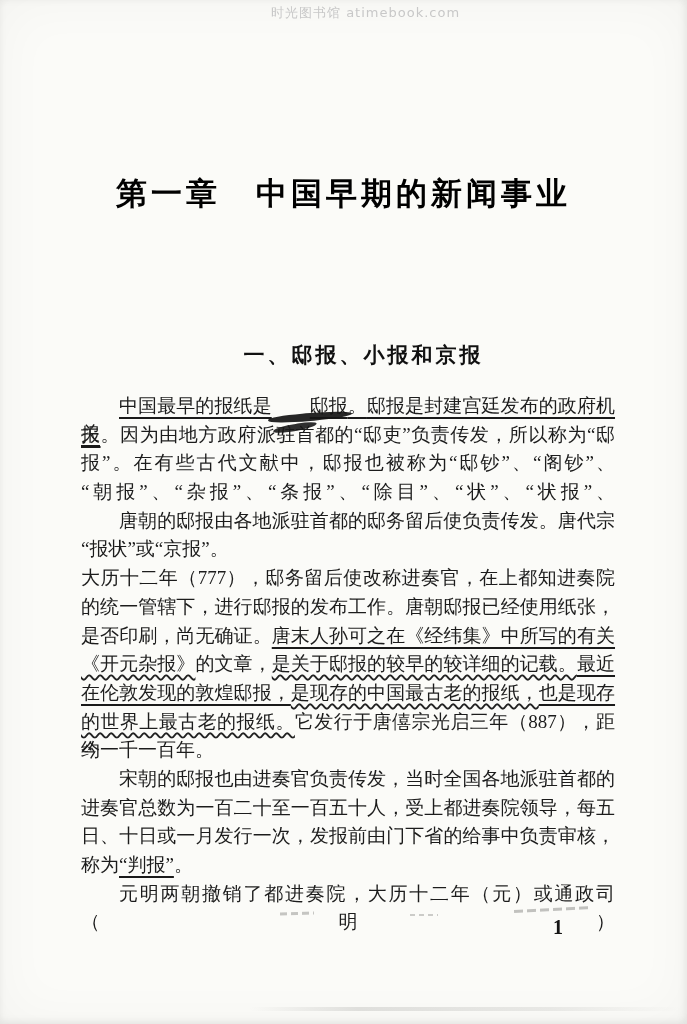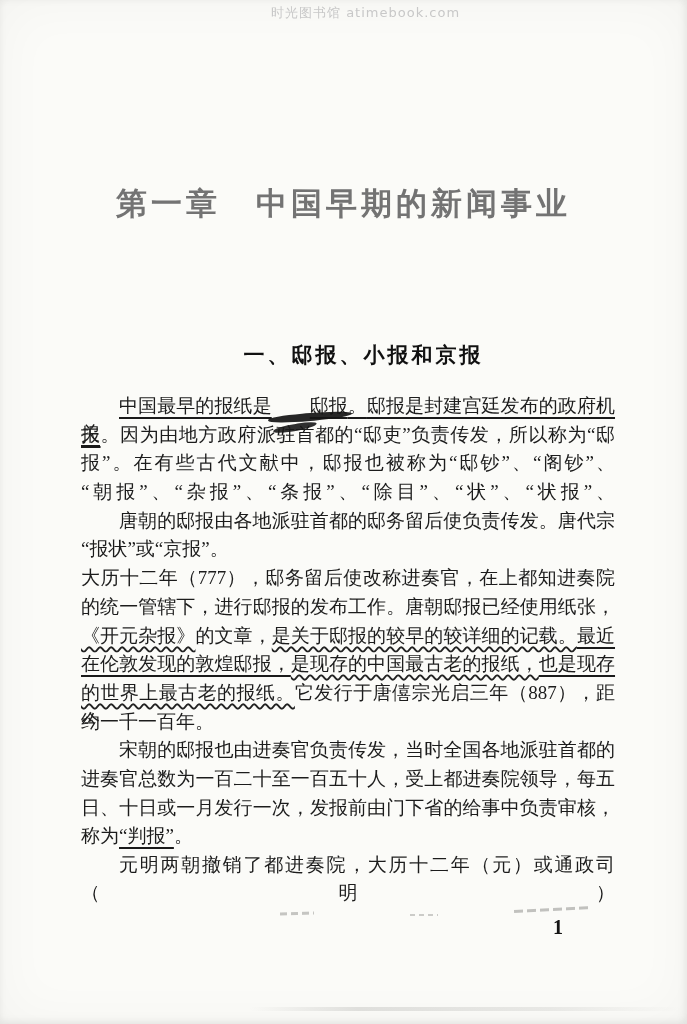--- a/index.html
+++ b/index.html
@@ -25,29 +25,29 @@
     left: 271px;
     top: 4px;
     font-size: 13px;
     letter-spacing: 1px;
     color: var(--watermark, #c8c8c8);
     font-family: "DejaVu Sans", sans-serif;
     white-space: nowrap;
   }
   .chapter {
     position: absolute;
-    top: 183px;
+    top: 173px;
     left: 0;
     width: 100%;
     margin: 0;
     text-align: center;
     font-size: 31px;
     font-weight: bold;
     letter-spacing: 4px;
-    color: #737373;
+    color: #000000;
   }
   .section {
     position: absolute;
     top: 274px;
     left: 0;
     width: 100%;
     margin: 0;
     text-align: center;
     font-size: 21px;
     font-weight: normal;
@@ -164,20 +164,21 @@
 
   <div class="body-text">
       <div class="line indent fill"><span class="u">中国最早的报纸是</span><span class="u scribble-bottom">邸报</span><span class="u">。</span><span class="u">邸报是封建宫廷发布的政府机关</span></div>
       <div class="line fill"><span class="u">报</span><span>。因为由地方政府派</span><span class="scribble-top">驻首</span><span>都的“邸吏”负责传发，所以称为“邸</span></div>
       <div class="line fill"><span>报”。在有些古代文献中，邸报也被称为“邸钞”、“阁钞”、</span></div>
       <div class="line fill"><span>“朝报”、“杂报”、“条报”、“除目”、“状”、“状报”、</span></div>
       <div class="line indent fill"><span>唐朝的邸报由各地派驻首都的邸务留后使负责传发。唐代宗</span></div>
       <div class="line"><span>“报状”或“京报”。</span></div>
       <div class="line fill"><span>大历十二年（777），邸务留后使改称进奏官，在上都知进奏院</span></div>
       <div class="line fill"><span>的统一管辖下，进行邸报的发布工作。唐朝邸报已经使用纸张，</span></div>
+      <div class="line fill"><span>是否印刷，尚无确证。</span><span class="u">唐末人孙可之在《经纬集》中所写的有关</span></div>
       <div class="line fill"><span class="wavy">《开元杂报》</span><span>的文章，</span><span class="wavy">是关于邸报的较早的较详细的记载。</span><span class="u">最近</span></div>
       <div class="line fill"><span class="u">在伦敦发现的敦煌邸报，</span><span class="wavy">是现存的中国最古老的报纸，</span><span class="u">也是现存</span></div>
       <div class="line fill"><span class="wavy">的世界上最古老的报纸。</span><span>它发行于唐僖宗光启三年（887），距今</span></div>
       <div class="line"><span>约一千一百年。</span></div>
       <div class="line indent fill"><span>宋朝的邸报也由进奏官负责传发，当时全国各地派驻首都的</span></div>
       <div class="line fill"><span>进奏官总数为一百二十至一百五十人，受上都进奏院领导，每五</span></div>
       <div class="line fill"><span>日、十日或一月发行一次，发报前由门下省的给事中负责审核，</span></div>
       <div class="line"><span>称为</span><span class="u">“判报”</span><span>。</span></div>
       <div class="line indent fill"><span>元明两朝撤销了都进奏院，大历十二年（元）或通政司（明）</span></div>
     </div>

